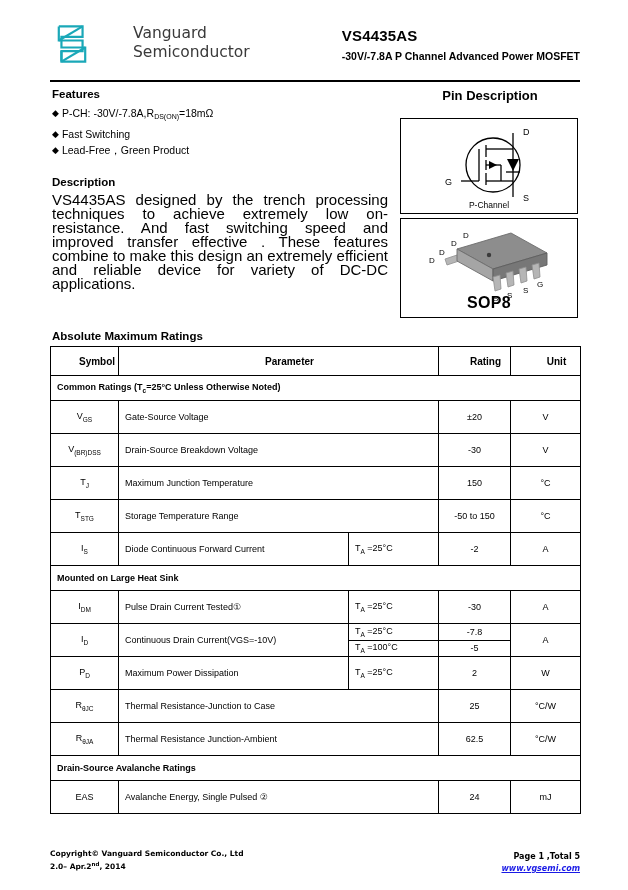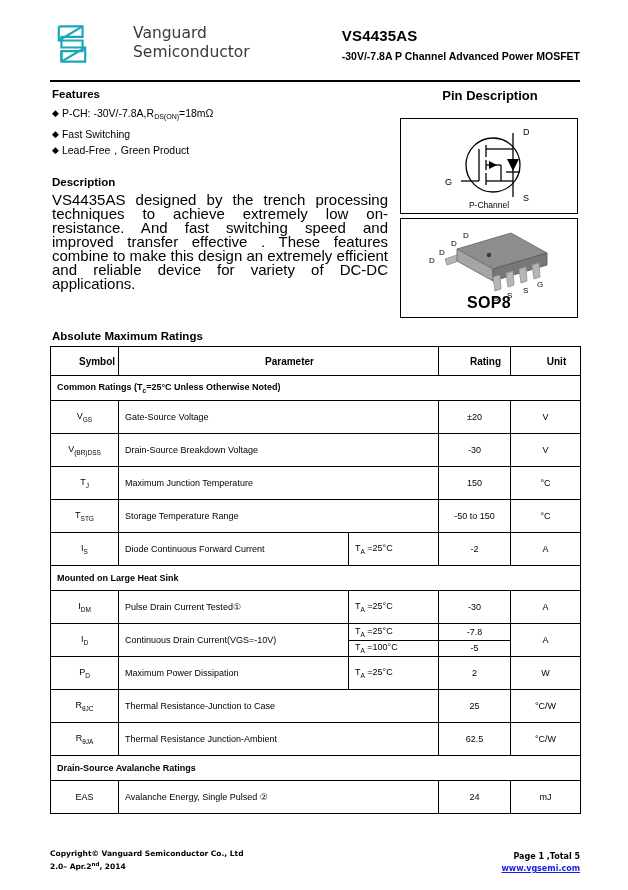--- a/index.html
+++ b/index.html
@@ -232,20 +232,21 @@
     right: 0;
     top: 3px;
     text-align: right;
     font-size: 8px;
     font-weight: bold;
     line-height: 12px;
   }
   .footer-link {
     color: #1a1ae6;
     text-decoration: underline;
+    font-style: italic;
   }
   sup.ord { font-size: 5.5px; vertical-align: 3px; }
 </style>
 </head>
 <body>
 
 <div class="page-header">
 
   <div class="logo-wrap">
     <svg class="logo-mark" viewBox="0 0 100 100">

